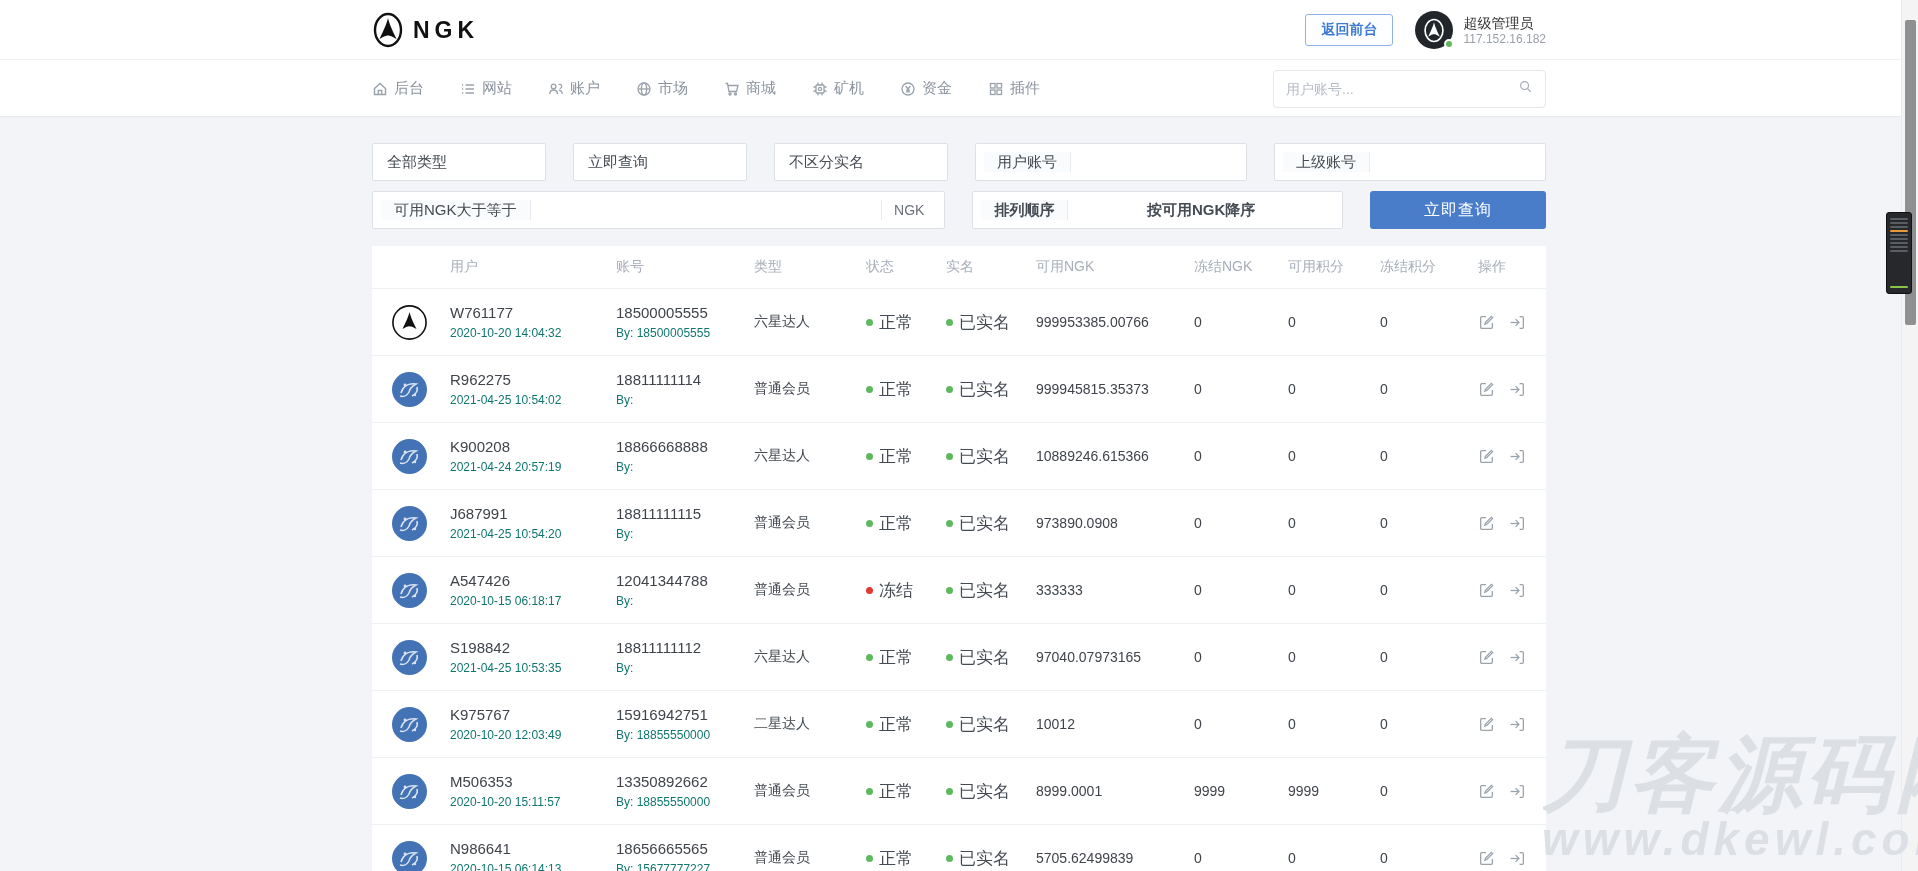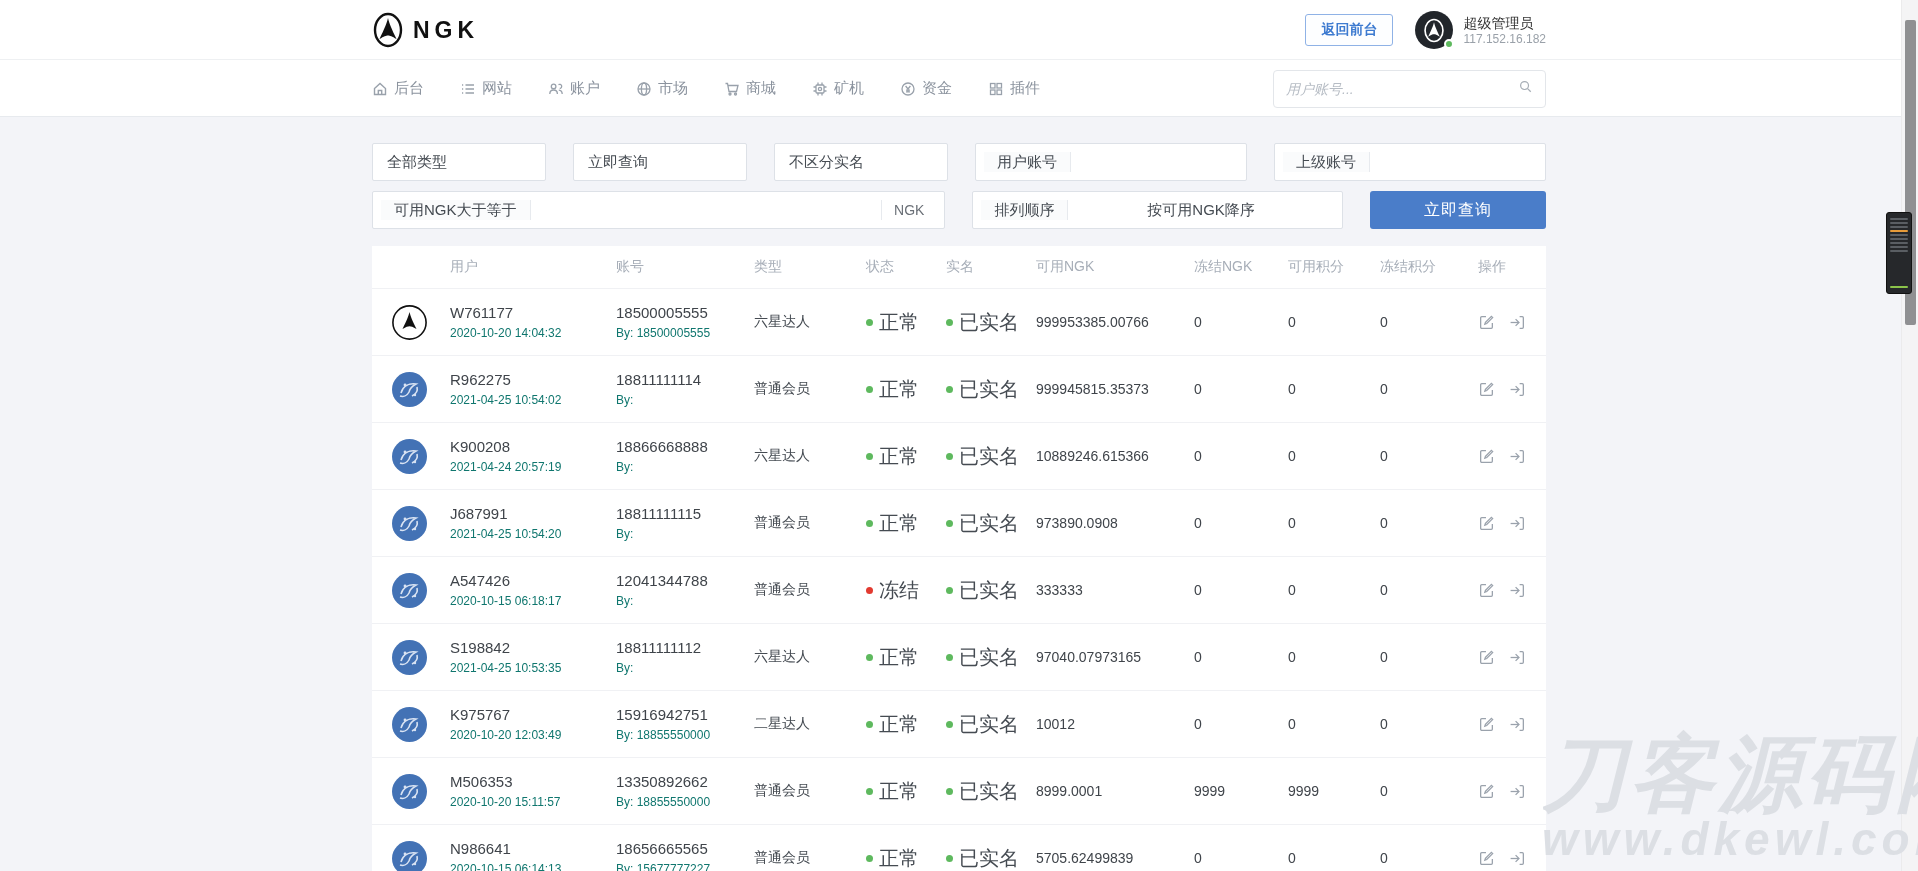--- a/index.html
+++ b/index.html
@@ -28,59 +28,59 @@
 
   
   .navbar { height:57px; background:#fff; border-bottom:1px solid #e7eaee; }
   .navbar .container { height:57px; display:flex; align-items:center; }
   .nav-items { display:flex; align-items:center; gap:36px; }
   .nav-item { display:flex; align-items:center; gap:6px; font-size:15px; color:#8b939e; cursor:pointer; }
   .nav-item svg { display:block; stroke:#99a1ab; }
   .search-box { margin-left:auto; width:273px; height:38px; border:1px solid #e3e6ea; border-radius:4px;
     background:#fff; display:flex; align-items:center; padding:0 12px; }
   .search-box input { flex:1; border:none; outline:none; font-size:14px; color:#555;
-    font-family:inherit; background:transparent;font-style:italic; }
+    font-family:inherit; background:transparent; }
   .search-box input::placeholder { color:#b6bcc4; }
   .search-box svg { stroke:#a6adb5; }
 
   
   .filters { margin-top:26px; }
   .frow { display:flex; gap:27px; }
   .frow + .frow { margin-top:10px; }
   .fbox { height:38px; background:#fff; border:1px solid #dde1e7; border-radius:2px;
     display:flex; align-items:center; font-size:15px; color:#454b52; }
   .fselect { width:174px; padding:0 14px; cursor:pointer; }
   .fgroup { padding:8px; }
   .fgroup .flabel { padding:0 13px; height:100%; display:flex; align-items:center;
     background:#fafbfc; border-right:1px solid #e7eaee; white-space:nowrap; color:#454b52; }
   .fgroup input { border:none; outline:none; flex:1; height:100%; font-size:15px;
     padding:0 10px; font-family:inherit; min-width:0; background:transparent; }
   .fgroup .fsuffix { padding:0 12px; height:100%; display:flex; align-items:center;
     border-left:1px solid #e7eaee; color:#6b7077; font-size:14px; background:#fff; }
   .g-user, .g-parent { width:272px; }
   .g-ngk { width:576px; }
-  .g-order { width:372px; }
+  .g-order { width:372px;font-weight:bold; }
   .g-order .order-value { flex:1; text-align:center; cursor:pointer; }
   .query-btn { width:177px; height:38px; background:var(--accent); color:#fff; border:none;
     border-radius:3px; font-size:16px; cursor:pointer; font-family:inherit; letter-spacing:1px; }
 
   
   .table-card { margin-top:17px; background:#fff; min-height:640px; }
   .trow { display:grid; grid-template-columns:58px 166px 138px 112px 80px 90px 158px 94px 92px 98px 1fr;
     align-items:center; padding-left:20px; }
   .thead { height:42px; color:#a7aeb8; font-size:14px; }
   .tbody .trow { height:67px; border-top:1px solid #f0f1f4; }
   .row-avatar { width:35px; height:35px; position:relative; }
   .row-avatar svg { display:block; }
   .row-avatar .ngk { display:none; }
   .row-avatar.avatar-ngk .ngk { display:block; }
   .cell-main { font-size:15px; color:#3f444a; line-height:19px; }
   .cell-sub { font-size:12px; color:#0f766e; line-height:16px; margin-top:3px; }
   .cell-plain { font-size:14px; color:#454b52; }
-  .dotted { display:flex; align-items:center; gap:6px; font-size:20px; color:#454b52; }
+  .dotted { display:flex; align-items:center; gap:6px; font-size:17px; color:#454b52; }
   .dot { width:7px; height:7px; border-radius:50%; background:var(--green); flex:0 0 auto; }
   .num { font-size:14px; color:#3f444a; }
   .ops { display:flex; align-items:center; gap:14px; }
   .ops svg { stroke:#9aa2ac; cursor:pointer; display:block; }
 
   
   .scroll-track { position:fixed; top:0; right:0; width:17px; height:871px;
     background:#f4f4f5; border-left:1px solid #ebebec; z-index:40; }
   .scroll-thumb { position:absolute; top:20px; left:3px; width:11px; height:305px;
     background:#8f9092; border-radius:2px; }

